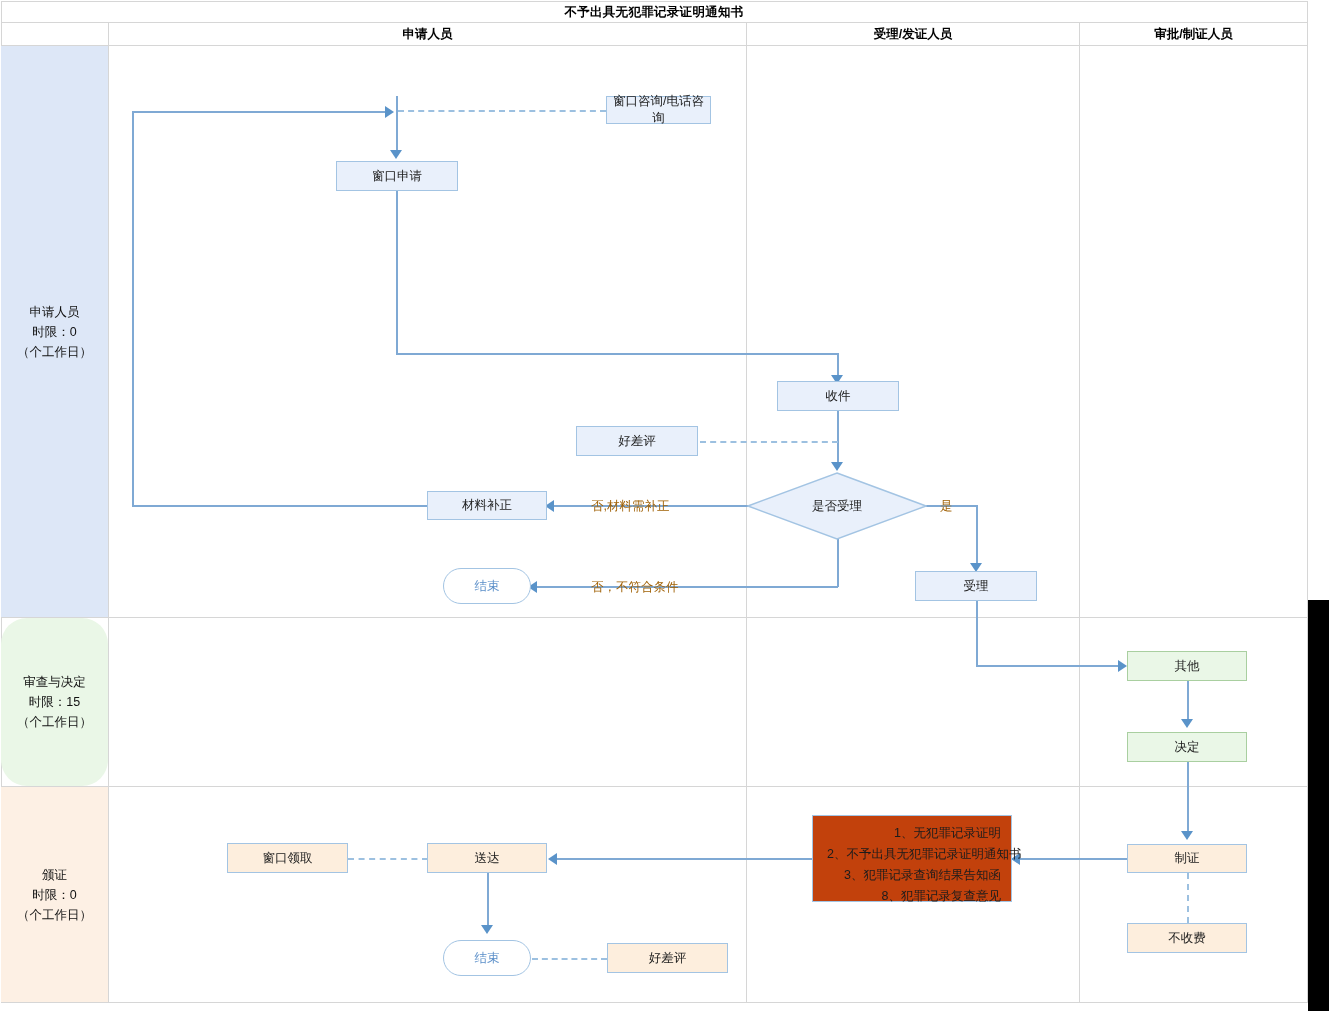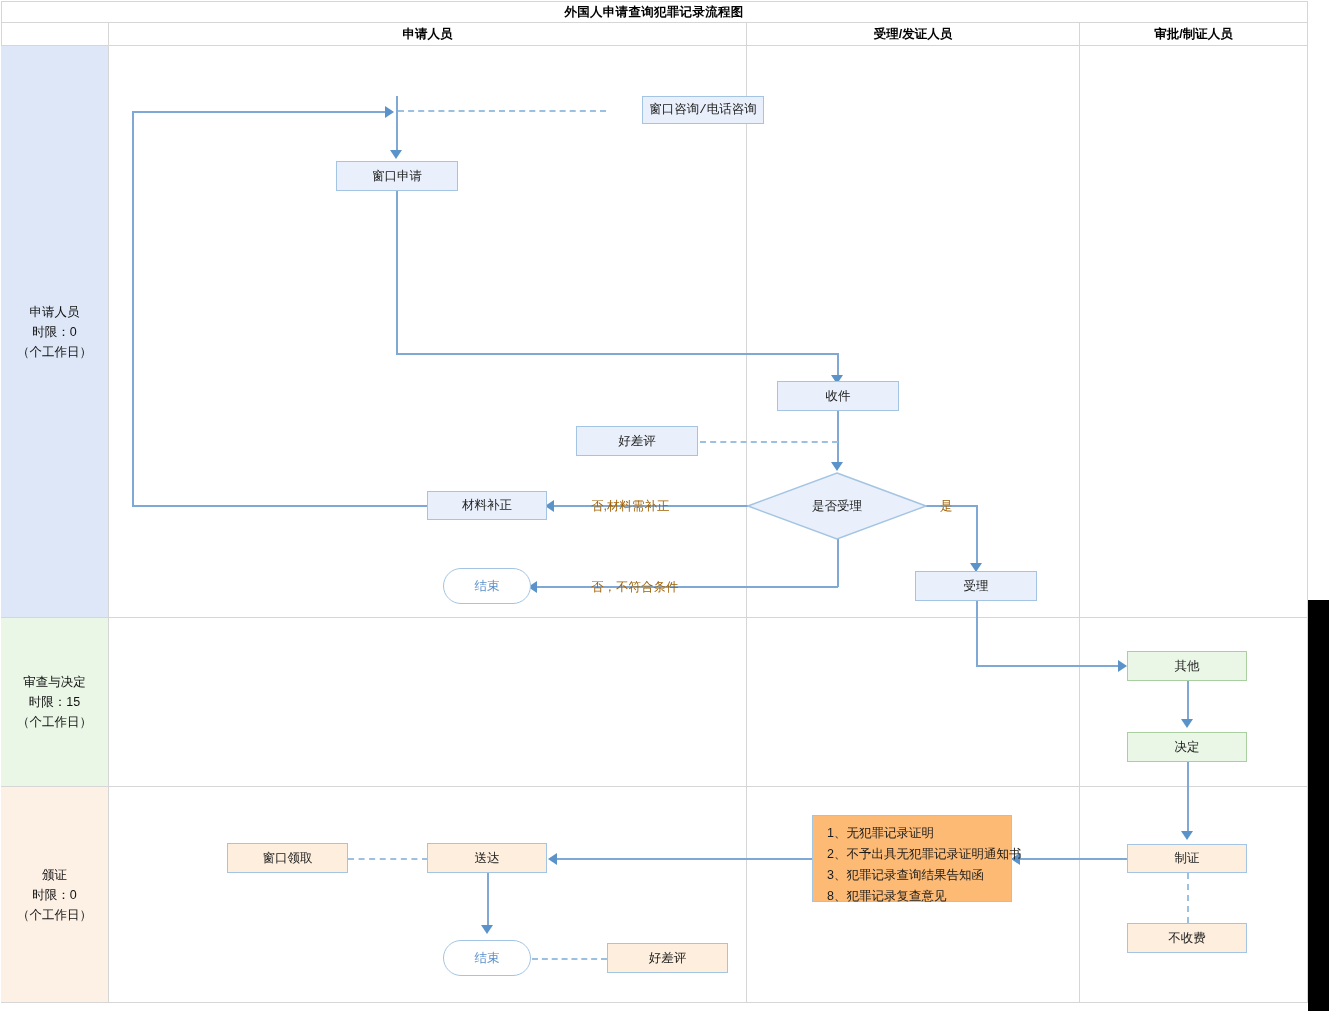--- a/index.html
+++ b/index.html
@@ -40,22 +40,22 @@
   .node.green{background:#eaf7e7;border-color:#a9cfa0;}
   .node.peach{background:#fdeedd;border-color:#a3c4e3;}
   .node.diamond{
     border:none;background:transparent;
   }
   .diamond-shape{
     position:absolute;inset:0;
   }
   .node.diamond .lbl{position:relative;z-index:2;}
   .node.list{
-    display:block;text-align:left;padding:7px 10px 7px 14px;
-    background:#fdba74;border:1px solid #a3c4e3;font-size:12.5px;line-height:21px;
+    display:block;text-align:right;padding:7px 10px 7px 14px;
+    background:#c2410c;border:1px solid #a3c4e3;font-size:12.5px;line-height:21px;
   }
   .node.list .li{white-space:nowrap;}
 
   
   .ln{position:absolute;background:#7fa9d4;z-index:2;}
   .lnh{height:1.6px;}
   .lnv{width:1.6px;}
   .dash-h{position:absolute;height:0;border-top:2px dashed #9cc0e0;z-index:2;}
   .dash-v{position:absolute;width:0;border-left:2px dashed #9cc0e0;z-index:2;}
   .arw{position:absolute;width:0;height:0;z-index:3;}
@@ -76,49 +76,49 @@
   <div class="tbl-border" style="left:1px;top:45px;width:1307px;height:1px;"></div>
   <div class="tbl-border" style="left:1px;top:617px;width:1307px;height:1px;"></div>
   <div class="tbl-border" style="left:1px;top:786px;width:1307px;height:1px;"></div>
   <div class="tbl-border" style="left:1px;top:1002px;width:1307px;height:1px;"></div>
   <div class="tbl-border" style="left:1px;top:1px;width:1px;height:1002px;"></div>
   <div class="tbl-border" style="left:108px;top:22px;width:1px;height:981px;"></div>
   <div class="tbl-border" style="left:746px;top:22px;width:1px;height:981px;"></div>
   <div class="tbl-border" style="left:1079px;top:22px;width:1px;height:981px;"></div>
   <div class="tbl-border" style="left:1307px;top:1px;width:1px;height:1002px;"></div>
 
-  <div class="title-bar">外国人申请查询犯罪记录流程图</div>
+  <div class="title-bar">不予出具无犯罪记录证明通知书</div>
 
   <div class="hdr-cell" style="left:11px;top:23px;width:107px;margin-top:24px;">办理环节</div>
   <div class="hdr-cell" style="left:109px;top:23px;width:637px;">申请人员</div>
   <div class="hdr-cell" style="left:747px;top:23px;width:332px;">受理/发证人员</div>
   <div class="hdr-cell" style="left:1080px;top:23px;width:227px;">审批/制证人员</div>
 
   <div class="stage-cell" style="top:46px;height:571px;background:#dde7f7;">
     <span>申请人员</span>
     <span>时限：0</span>
     <span>（个工作日）</span>
   </div>
-  <div class="stage-cell" style="top:618px;height:168px;background:#eaf7e7;">
+  <div class="stage-cell" style="top:618px;height:168px;background:#eaf7e7;border-radius:26px;">
     <span>审查与决定</span>
     <span>时限：15</span>
     <span>（个工作日）</span>
   </div>
   <div class="stage-cell" style="top:787px;height:215px;background:#fdf0e4;">
     <span>颁证</span>
     <span>时限：0</span>
     <span>（个工作日）</span>
   </div>
 
 
   <div class="ln lnv" style="left:396px;top:96px;height:57px;"></div>
   <div class="arw arw-d" style="left:390px;top:150px;"></div>
 
   <div class="dash-h" style="left:398px;top:110px;width:208px;"></div>
-  <div class="node" style="left:642px;top:96px;width:122px;height:28px;font-family:Liberation Mono, monospace;">
+  <div class="node" style="left:606px;top:96px;width:105px;height:28px;">
     <span class="lbl">窗口咨询/电话咨询</span>
   </div>
 
   <div class="ln lnh" style="left:132px;top:505px;width:296px;"></div>
   <div class="ln lnv" style="left:132px;top:111px;height:395px;"></div>
   <div class="ln lnh" style="left:132px;top:111px;width:256px;"></div>
   <div class="arw arw-r" style="left:385px;top:106px;"></div>
 
   <div class="node" style="left:336px;top:161px;width:122px;height:30px;">
     <span class="lbl">窗口申请</span>

